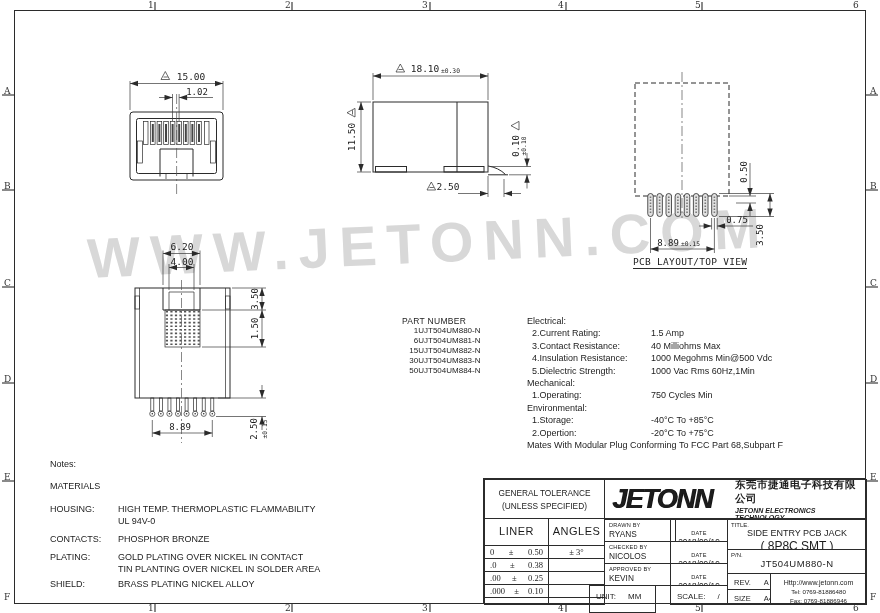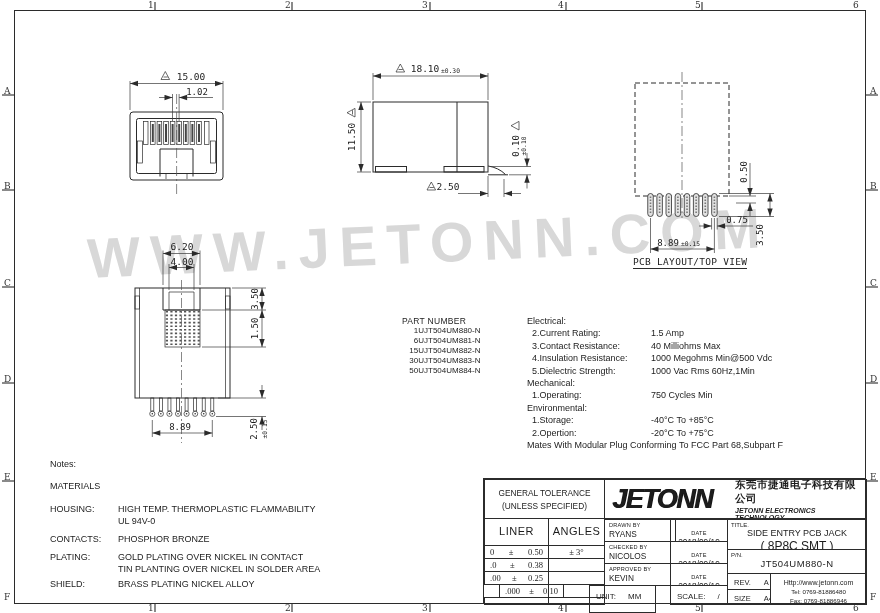--- a/index.html
+++ b/index.html
@@ -449,21 +449,21 @@
         <span></span>
       </div>
     <div class="cell trow" style="left:0;top:92px;width:65px;height:14px">
         <span>.00</span>
         <span>±</span>
         <span>0.25</span>
       </div>
     <div class="cell trow tang" style="left:64px;top:92px;width:57px;height:14px">
         <span></span>
       </div>
-    <div class="cell trow" style="left:15px;top:105px;width:65px;height:14px">
+    <div class="cell trow" style="left:0;top:105px;width:65px;height:14px">
         <span>.000</span>
         <span>±</span>
         <span>0.10</span>
       </div>
     <div class="cell trow tang" style="left:64px;top:105px;width:57px;height:14px">
         <span></span>
       </div>
     <div class="cell" style="left:0;top:118px;width:65px;height:8px"></div>
     <div class="cell" style="left:64px;top:118px;width:57px;height:8px"></div>
 

